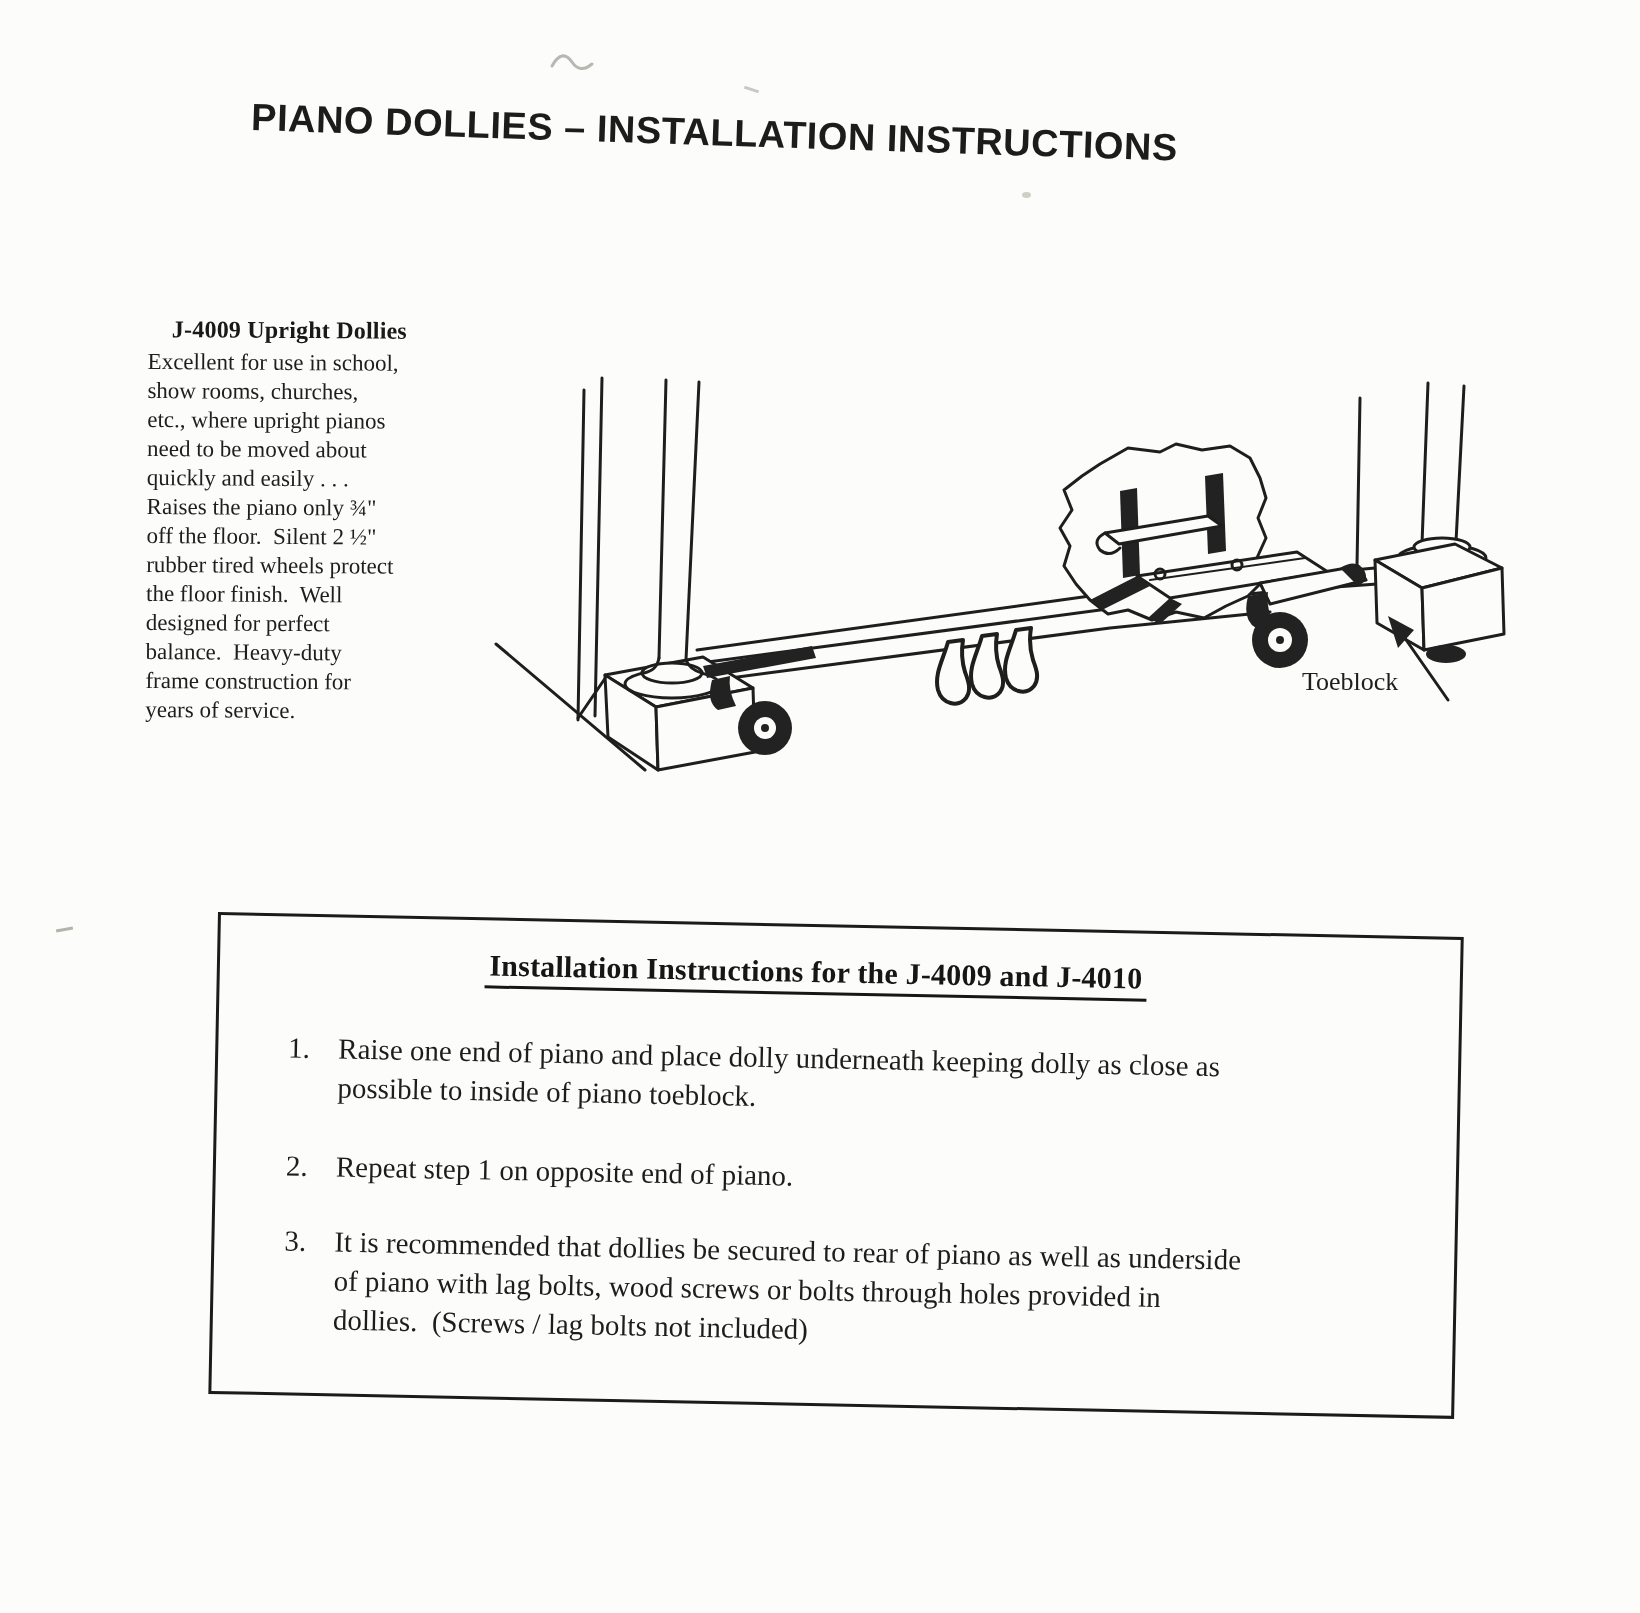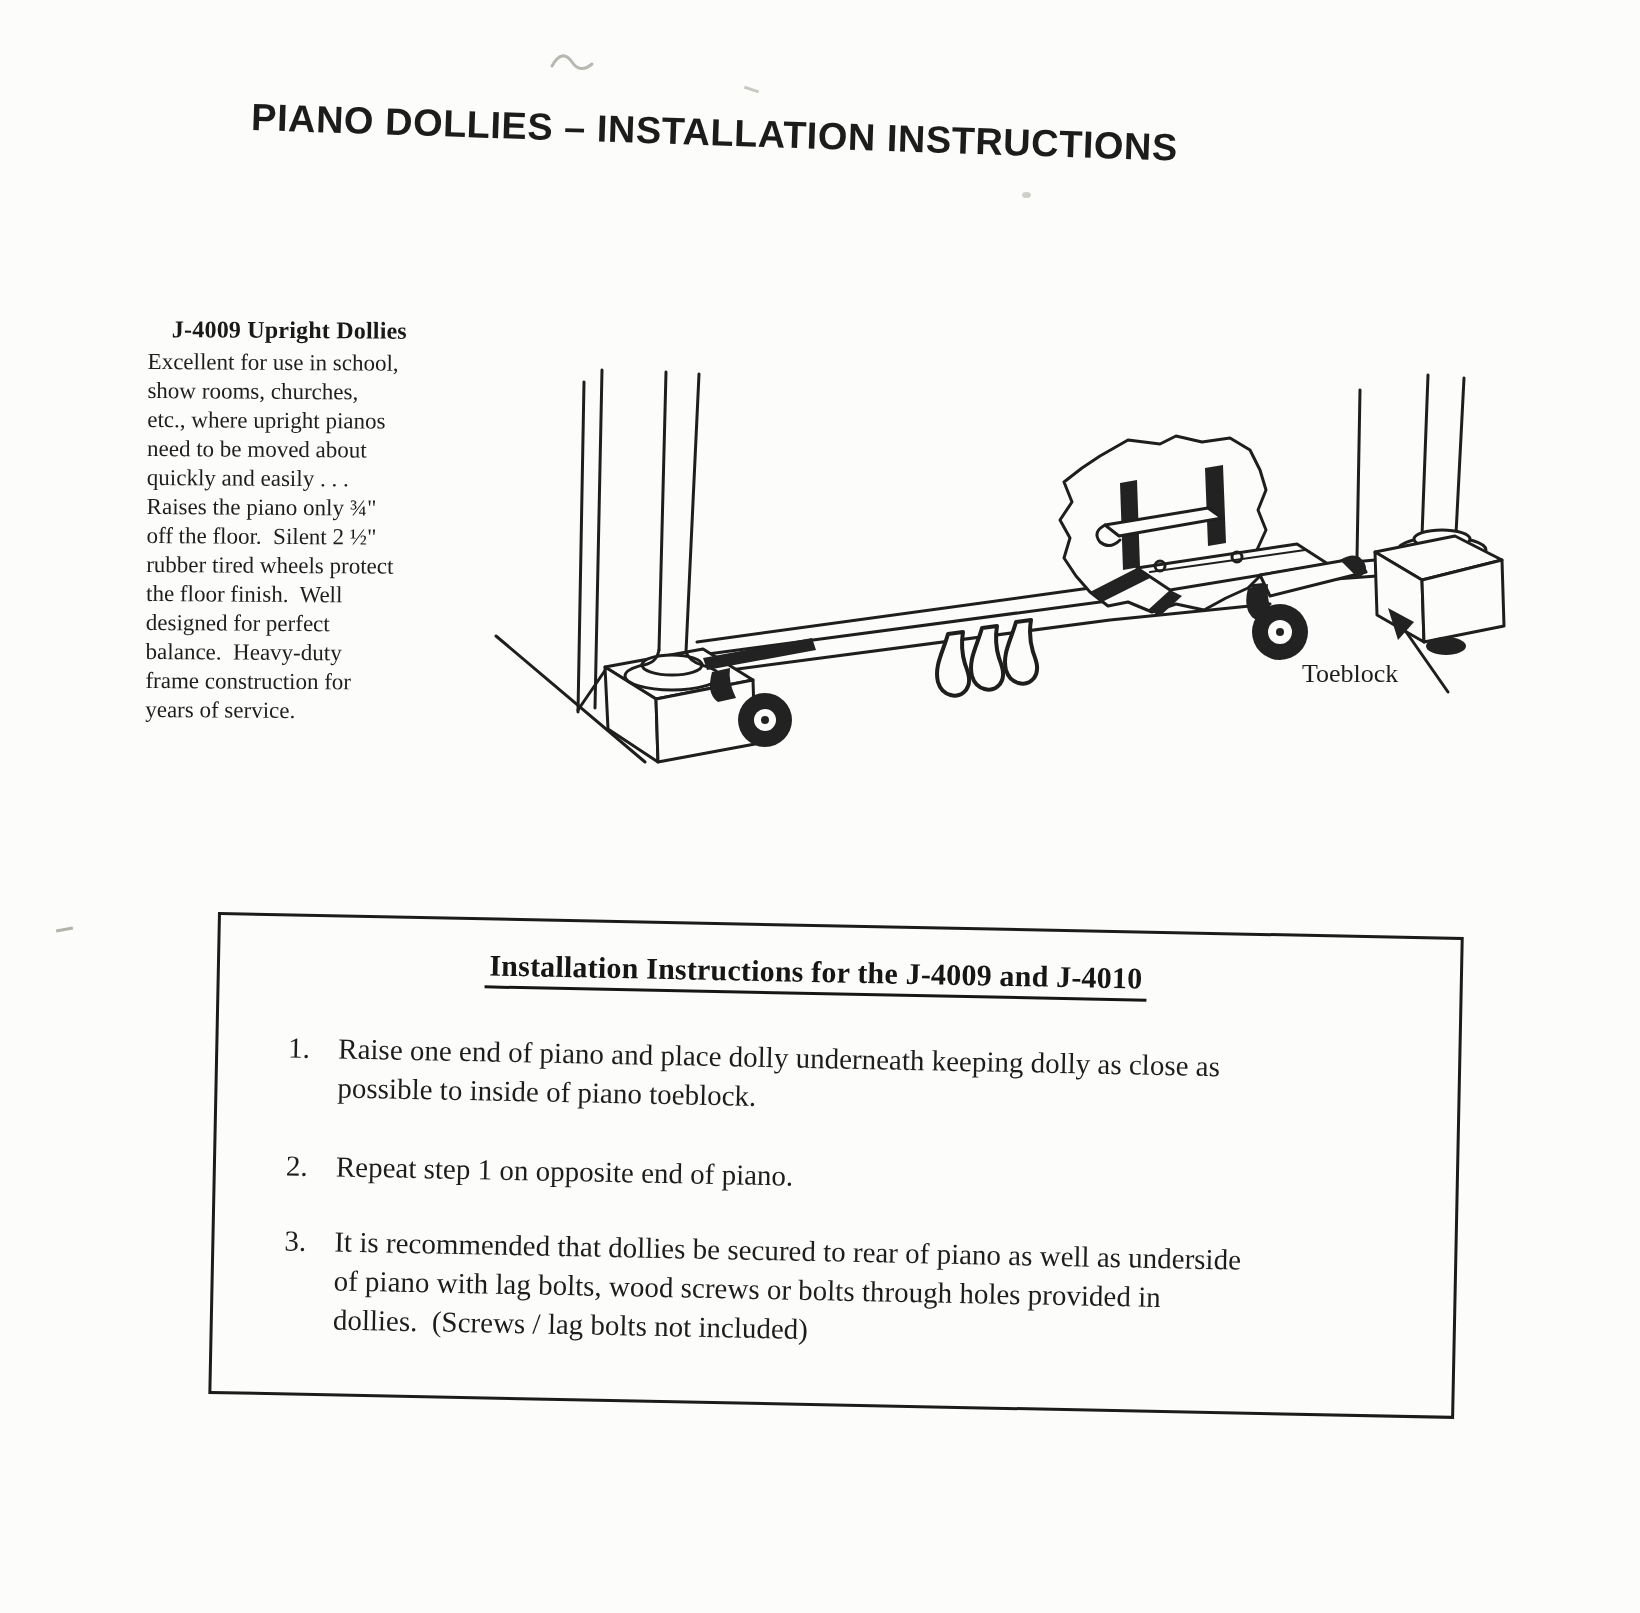--- a/index.html
+++ b/index.html
@@ -30,21 +30,21 @@
     font-weight:700; font-size:24px; line-height:30px;
     text-indent:24px; letter-spacing:0.2px; color:#191919;
   }
   .sidecol .body {
     margin-top:3px;
     font-size:23px; line-height:29px;
     white-space:pre-wrap; color:#1e1e1e;
   }
   
   .figure {
-    position:absolute; left:460px; top:320px;
+    position:absolute; left:460px; top:328px;
     width:1060px; height:460px;
   }
   .figure svg { width:100%; height:100%; }
   
   .inst-box {
     position:absolute; left:218px; top:912px;
     width:1246px; height:482px;
     border:3px solid #1b1b1b;
     background:rgba(252,252,250,0.0);
     transform:rotate(1.15deg); transform-origin:left top;

